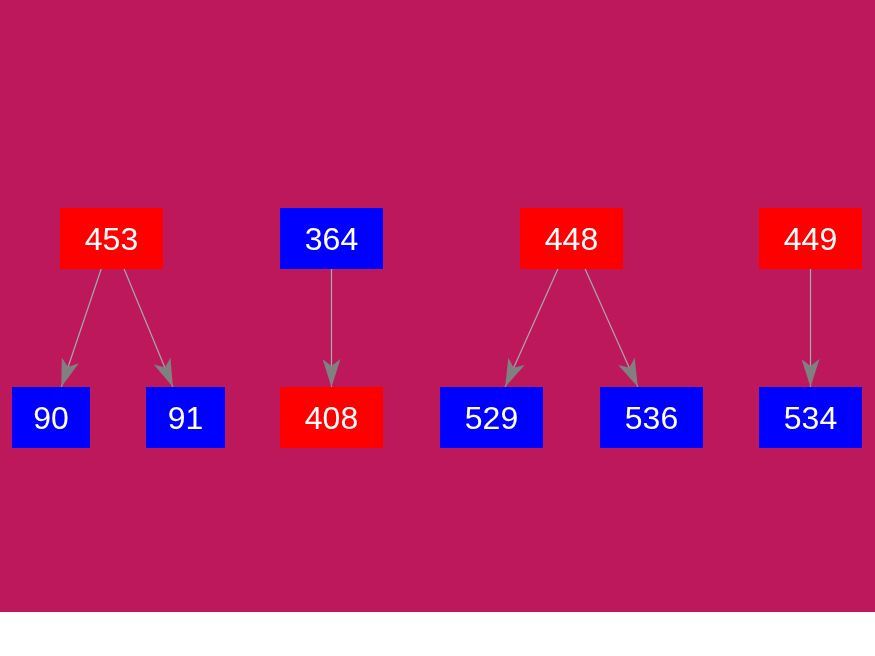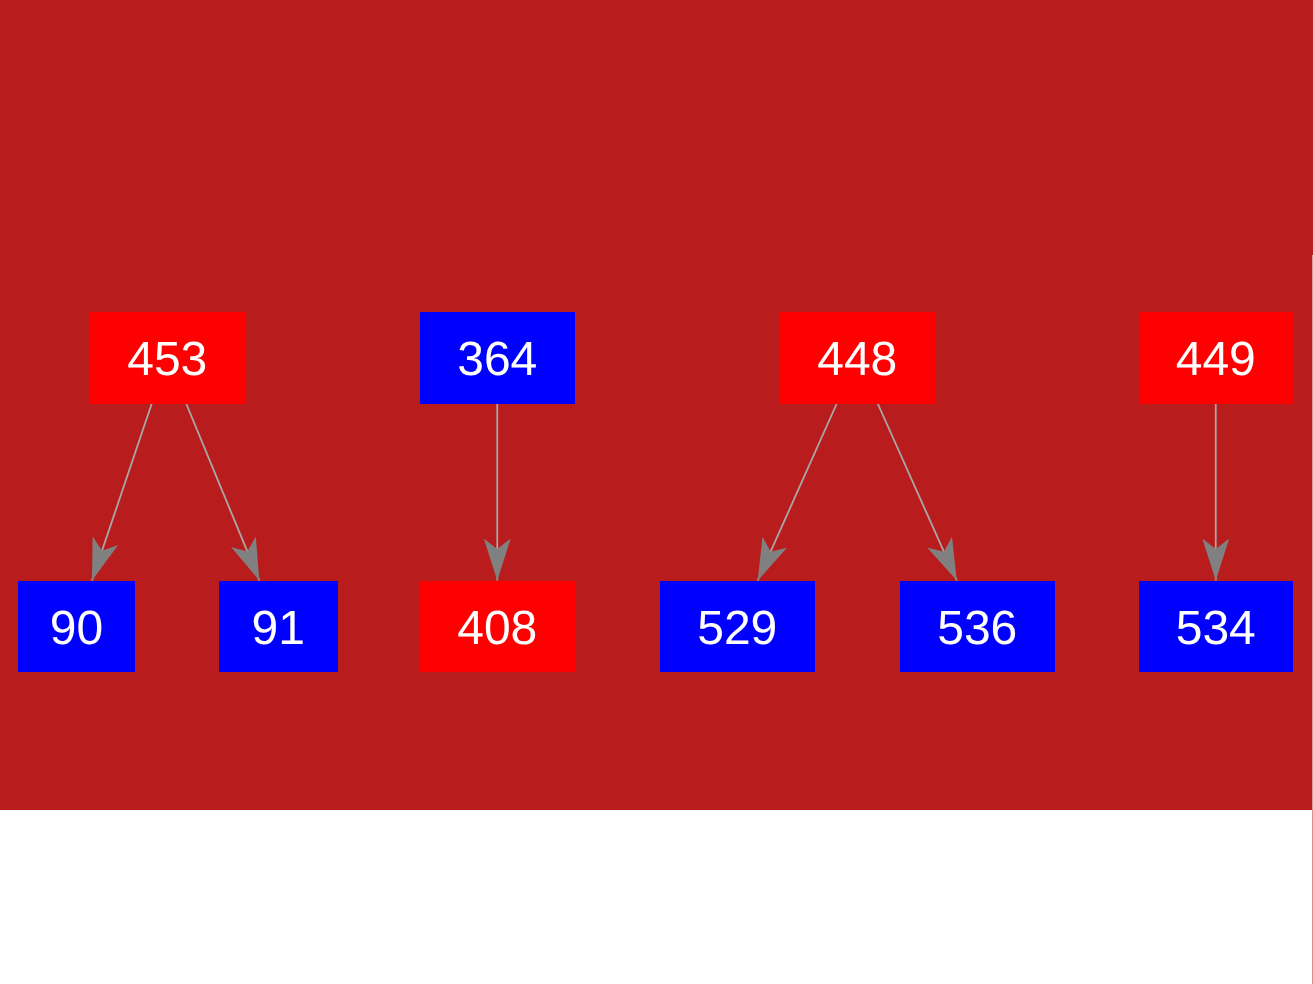--- a/index.html
+++ b/index.html
@@ -3,22 +3,22 @@
 <meta charset="utf-8">
 <style>
   html, body {
     margin: 0;
     padding: 0;
     background: #ffffff;
   }
   #canvas {
     position: relative;
     width: 875px;
-    height: 540px;
-    background: #b91c1c;
+    height: 612px;
+    background: #be185d;
     overflow: hidden;
     font-family: "Liberation Sans", sans-serif;
   }
   #diagram-svg {
     display: block;
   }
   .node-rect {
     shape-rendering: crispEdges;
   }
   .node-label {

